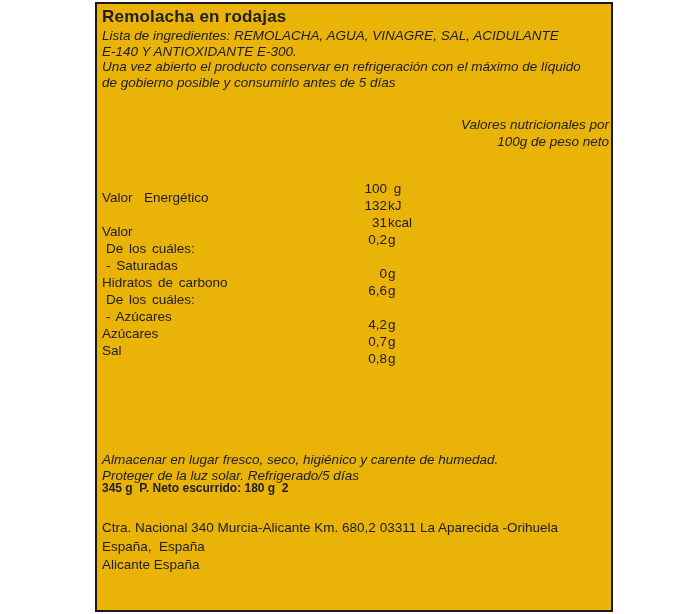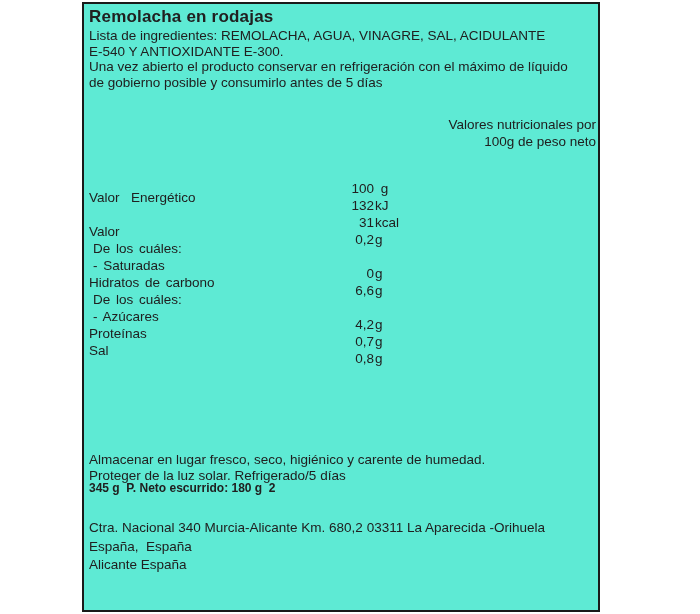--- a/index.html
+++ b/index.html
@@ -7,34 +7,34 @@
     padding: 0;
     width: 700px;
     height: 614px;
     overflow: hidden;
     background: #ffffff;
     font-family: "Liberation Sans", sans-serif;
     color: #202020;
   }
   .label-box {
     position: absolute;
-    left: 82px;
+    left: 95px;
     top: 2px;
     width: 518px;
     height: 610px;
     box-sizing: border-box;
     border: 2px solid #1a1a1a;
-    background: #5eead4;
+    background: #eab308;
   }
   .content {
     position: absolute;
     left: 0; top: 0; right: 0; bottom: 0;
   }
   .abs { position: absolute; }
-  .line { white-space: pre; }
+  .line { white-space: pre; font-style: italic; }
   .title {
     top: 3px; left: 5px;
     font-size: 17px;
     font-weight: bold;
     letter-spacing: 0.2px;
     white-space: pre;
   }
   .para {
     font-size: 13.5px;
     line-height: 15.5px;
@@ -80,21 +80,21 @@
 </head>
 <body>
 
 <div class="label-box">
   <div class="content">
 
     <div class="abs title">Remolacha en rodajas</div>
 
     <div class="abs para ingredients">
       <div class="line">Lista de ingredientes: REMOLACHA, AGUA, VINAGRE, SAL, ACIDULANTE</div>
-      <div class="line">E-540 Y ANTIOXIDANTE E-300.</div>
+      <div class="line">E-140 Y ANTIOXIDANTE E-300.</div>
     </div>
 
     <div class="abs para storage-open">
       <div class="line">Una vez abierto el producto conservar en refrigeración con el máximo de líquido</div>
       <div class="line">de gobierno posible y consumirlo antes de 5 días</div>
     </div>
 
     <div class="abs nut-header">
       <div class="line">Valores nutricionales por</div>
       <div class="line">100g de peso neto</div>
@@ -141,21 +141,21 @@
         <span class="nlabel ind">De los cuáles:</span>
         <span class="nvalue"><span class="nnum"></span><span class="nunit"></span></span>
       </div>
 
       <div class="nrow">
         <span class="nlabel ind">- Azúcares</span>
         <span class="nvalue"><span class="nnum">4,2</span><span class="nunit">g</span></span>
       </div>
 
       <div class="nrow">
-        <span class="nlabel">Proteínas</span>
+        <span class="nlabel">Azúcares</span>
         <span class="nvalue"><span class="nnum">0,7</span><span class="nunit">g</span></span>
       </div>
 
       <div class="nrow">
         <span class="nlabel">Sal</span>
         <span class="nvalue"><span class="nnum">0,8</span><span class="nunit">g</span></span>
       </div>
 
     </div>
 

